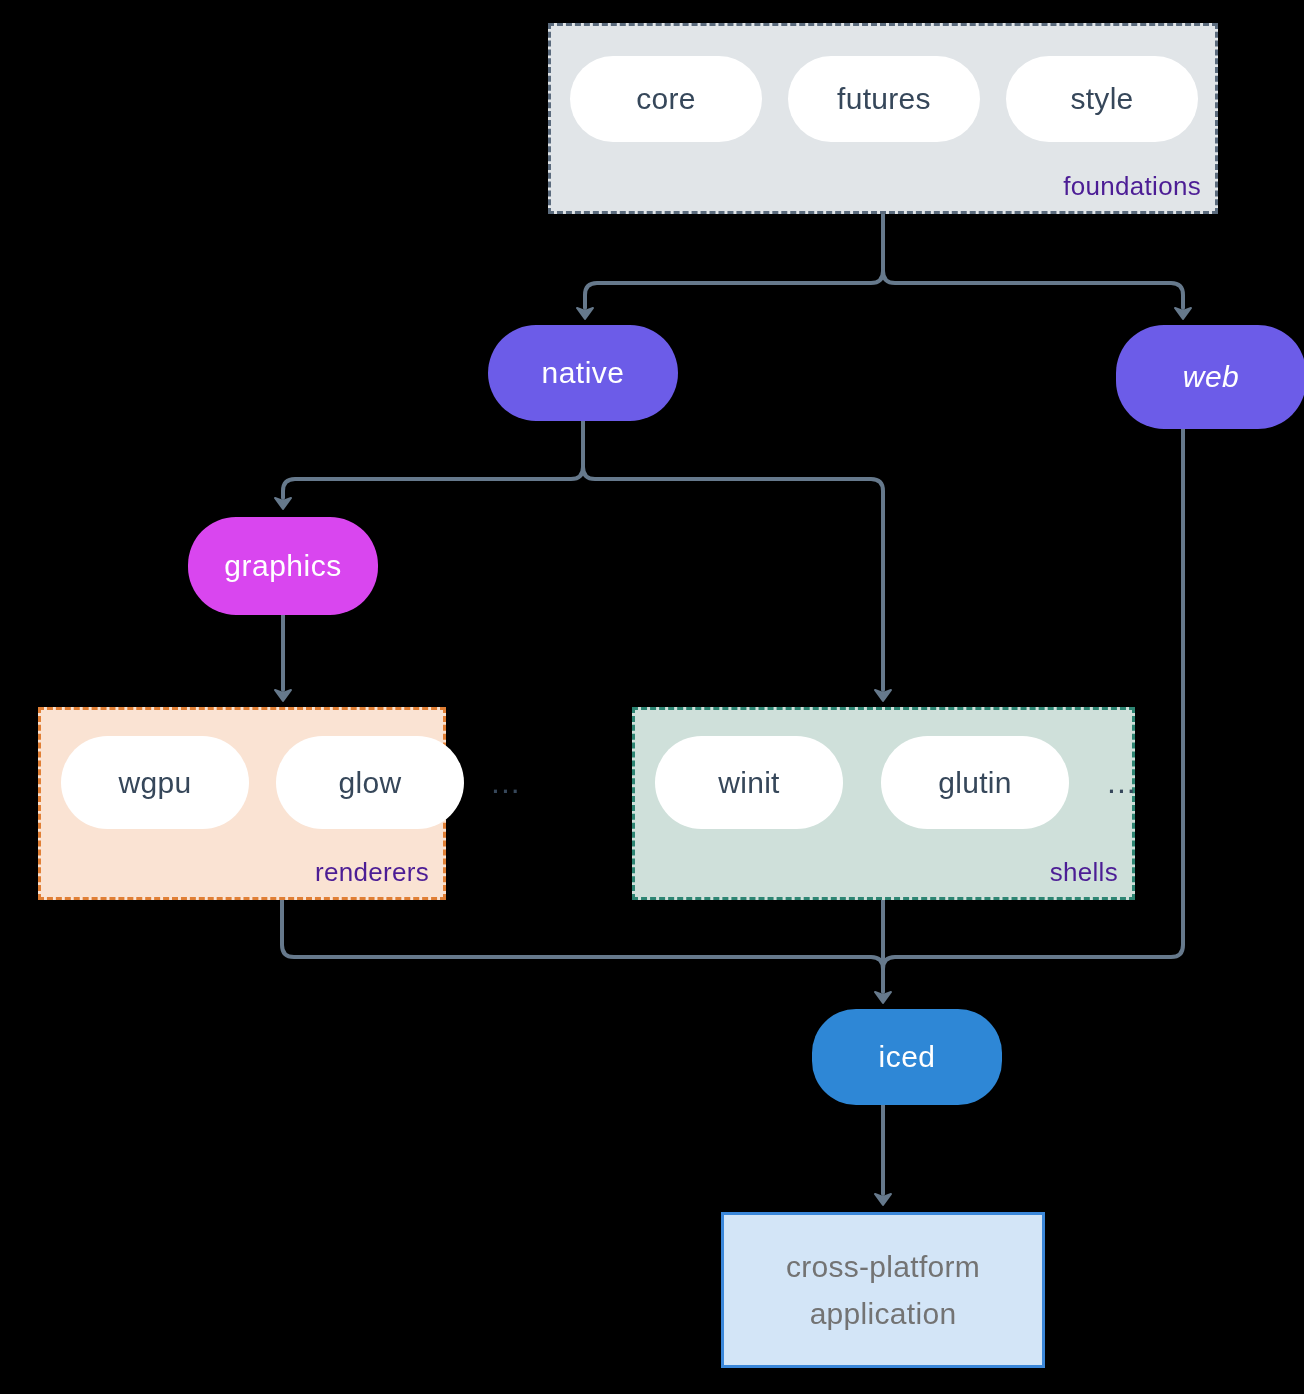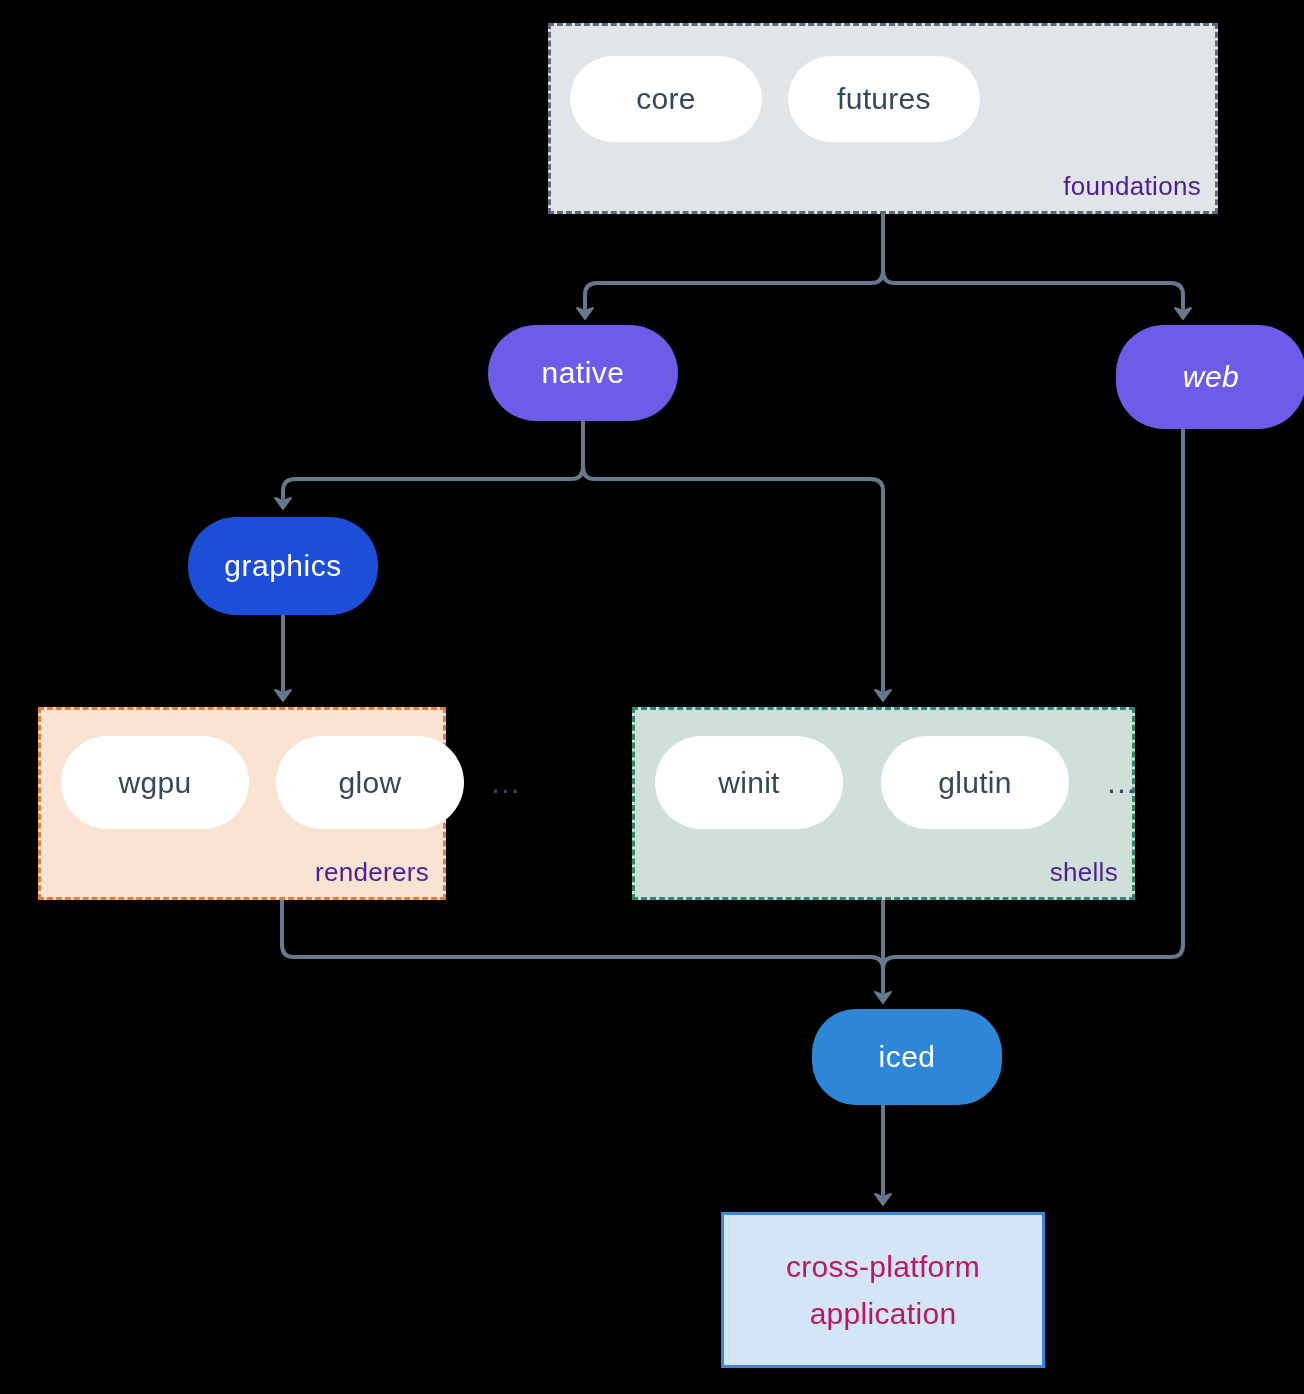--- a/index.html
+++ b/index.html
@@ -90,33 +90,33 @@
     display: flex;
     align-items: center;
     justify-content: center;
     border-radius: 48px;
     color: #ffffff;
     font-size: 30px;
     letter-spacing: 0.5px;
   }
   .node-native { left: 488px; top: 325px; width: 190px; height: 96px; background: #6c5ce8; }
   .node-web    { left: 1116px; top: 325px; width: 190px; height: 104px; background: #6c5ce8; font-style: italic; }
-  .node-graphics { left: 188px; top: 517px; width: 190px; height: 98px; background: #1d4ed8; }
+  .node-graphics { left: 188px; top: 517px; width: 190px; height: 98px; background: #d946ef; }
   .node-iced   { left: 812px; top: 1009px; width: 190px; height: 96px; background: #2e87d6; border-radius: 44px; }
   .app-box {
     position: absolute;
     left: 721px; top: 1212px; width: 324px; height: 156px;
     box-sizing: border-box;
     background: #d3e5f7;
     border: 3px solid #3b87d9;
     display: flex;
     flex-direction: column;
     align-items: center;
     justify-content: center;
-    color: #be185d;
+    color: #737373;
     font-size: 30px;
     line-height: 47px;
     letter-spacing: 0.3px;
   }
 </style>
 </head>
 <body>
 
 <div id="canvas">
 
@@ -137,20 +137,21 @@
     <polygon class="arrow" points="875,690 883,701 891,690 883,693"></polygon>
     <polygon class="arrow" points="275,690 283,701 291,690 283,693"></polygon>
     <polygon class="arrow" points="875,992 883,1003 891,992 883,995"></polygon>
     <polygon class="arrow" points="875,1194 883,1205 891,1194 883,1197"></polygon>
   </svg>
 
   <div class="group group-foundations">
     <div class="group-pills">
       <div class="pill">core</div>
       <div class="pill">futures</div>
+      <div class="pill">style</div>
     </div>
     <div class="group-label">foundations</div>
   </div>
 
   <div class="node node-native">native</div>
   <div class="node node-web">web</div>
 
   <div class="node node-graphics">graphics</div>
 
   <div class="group group-renderers">

